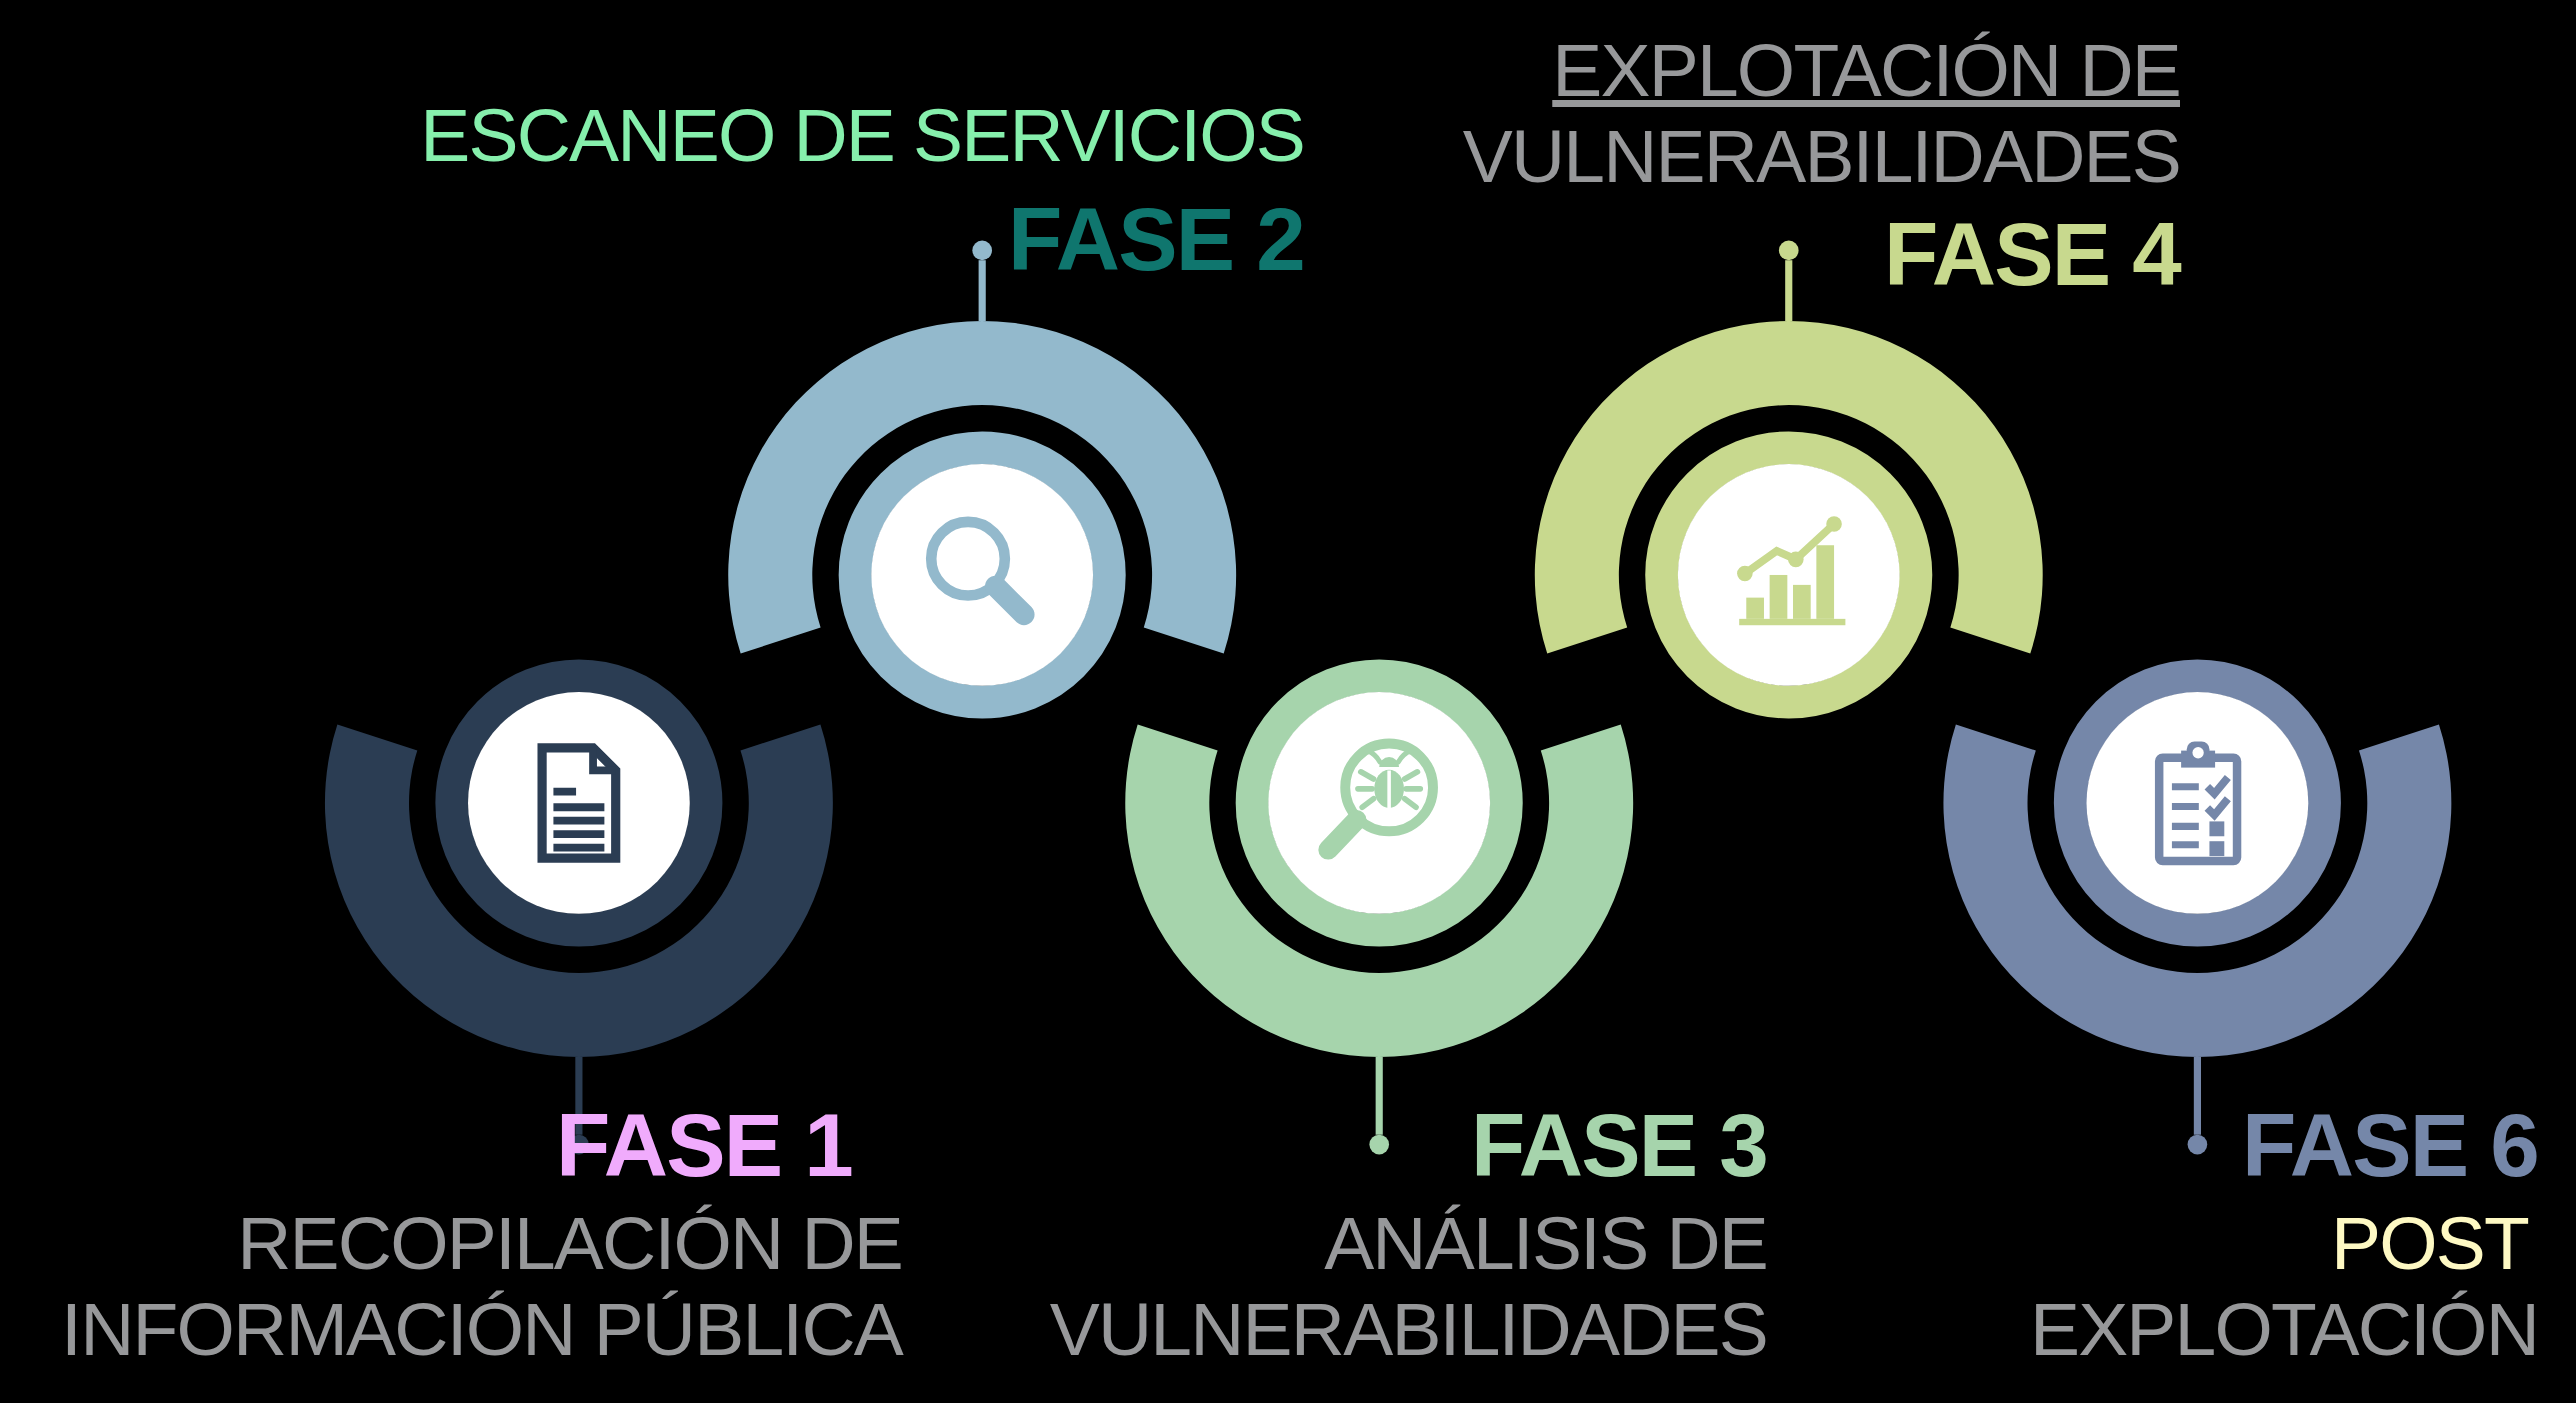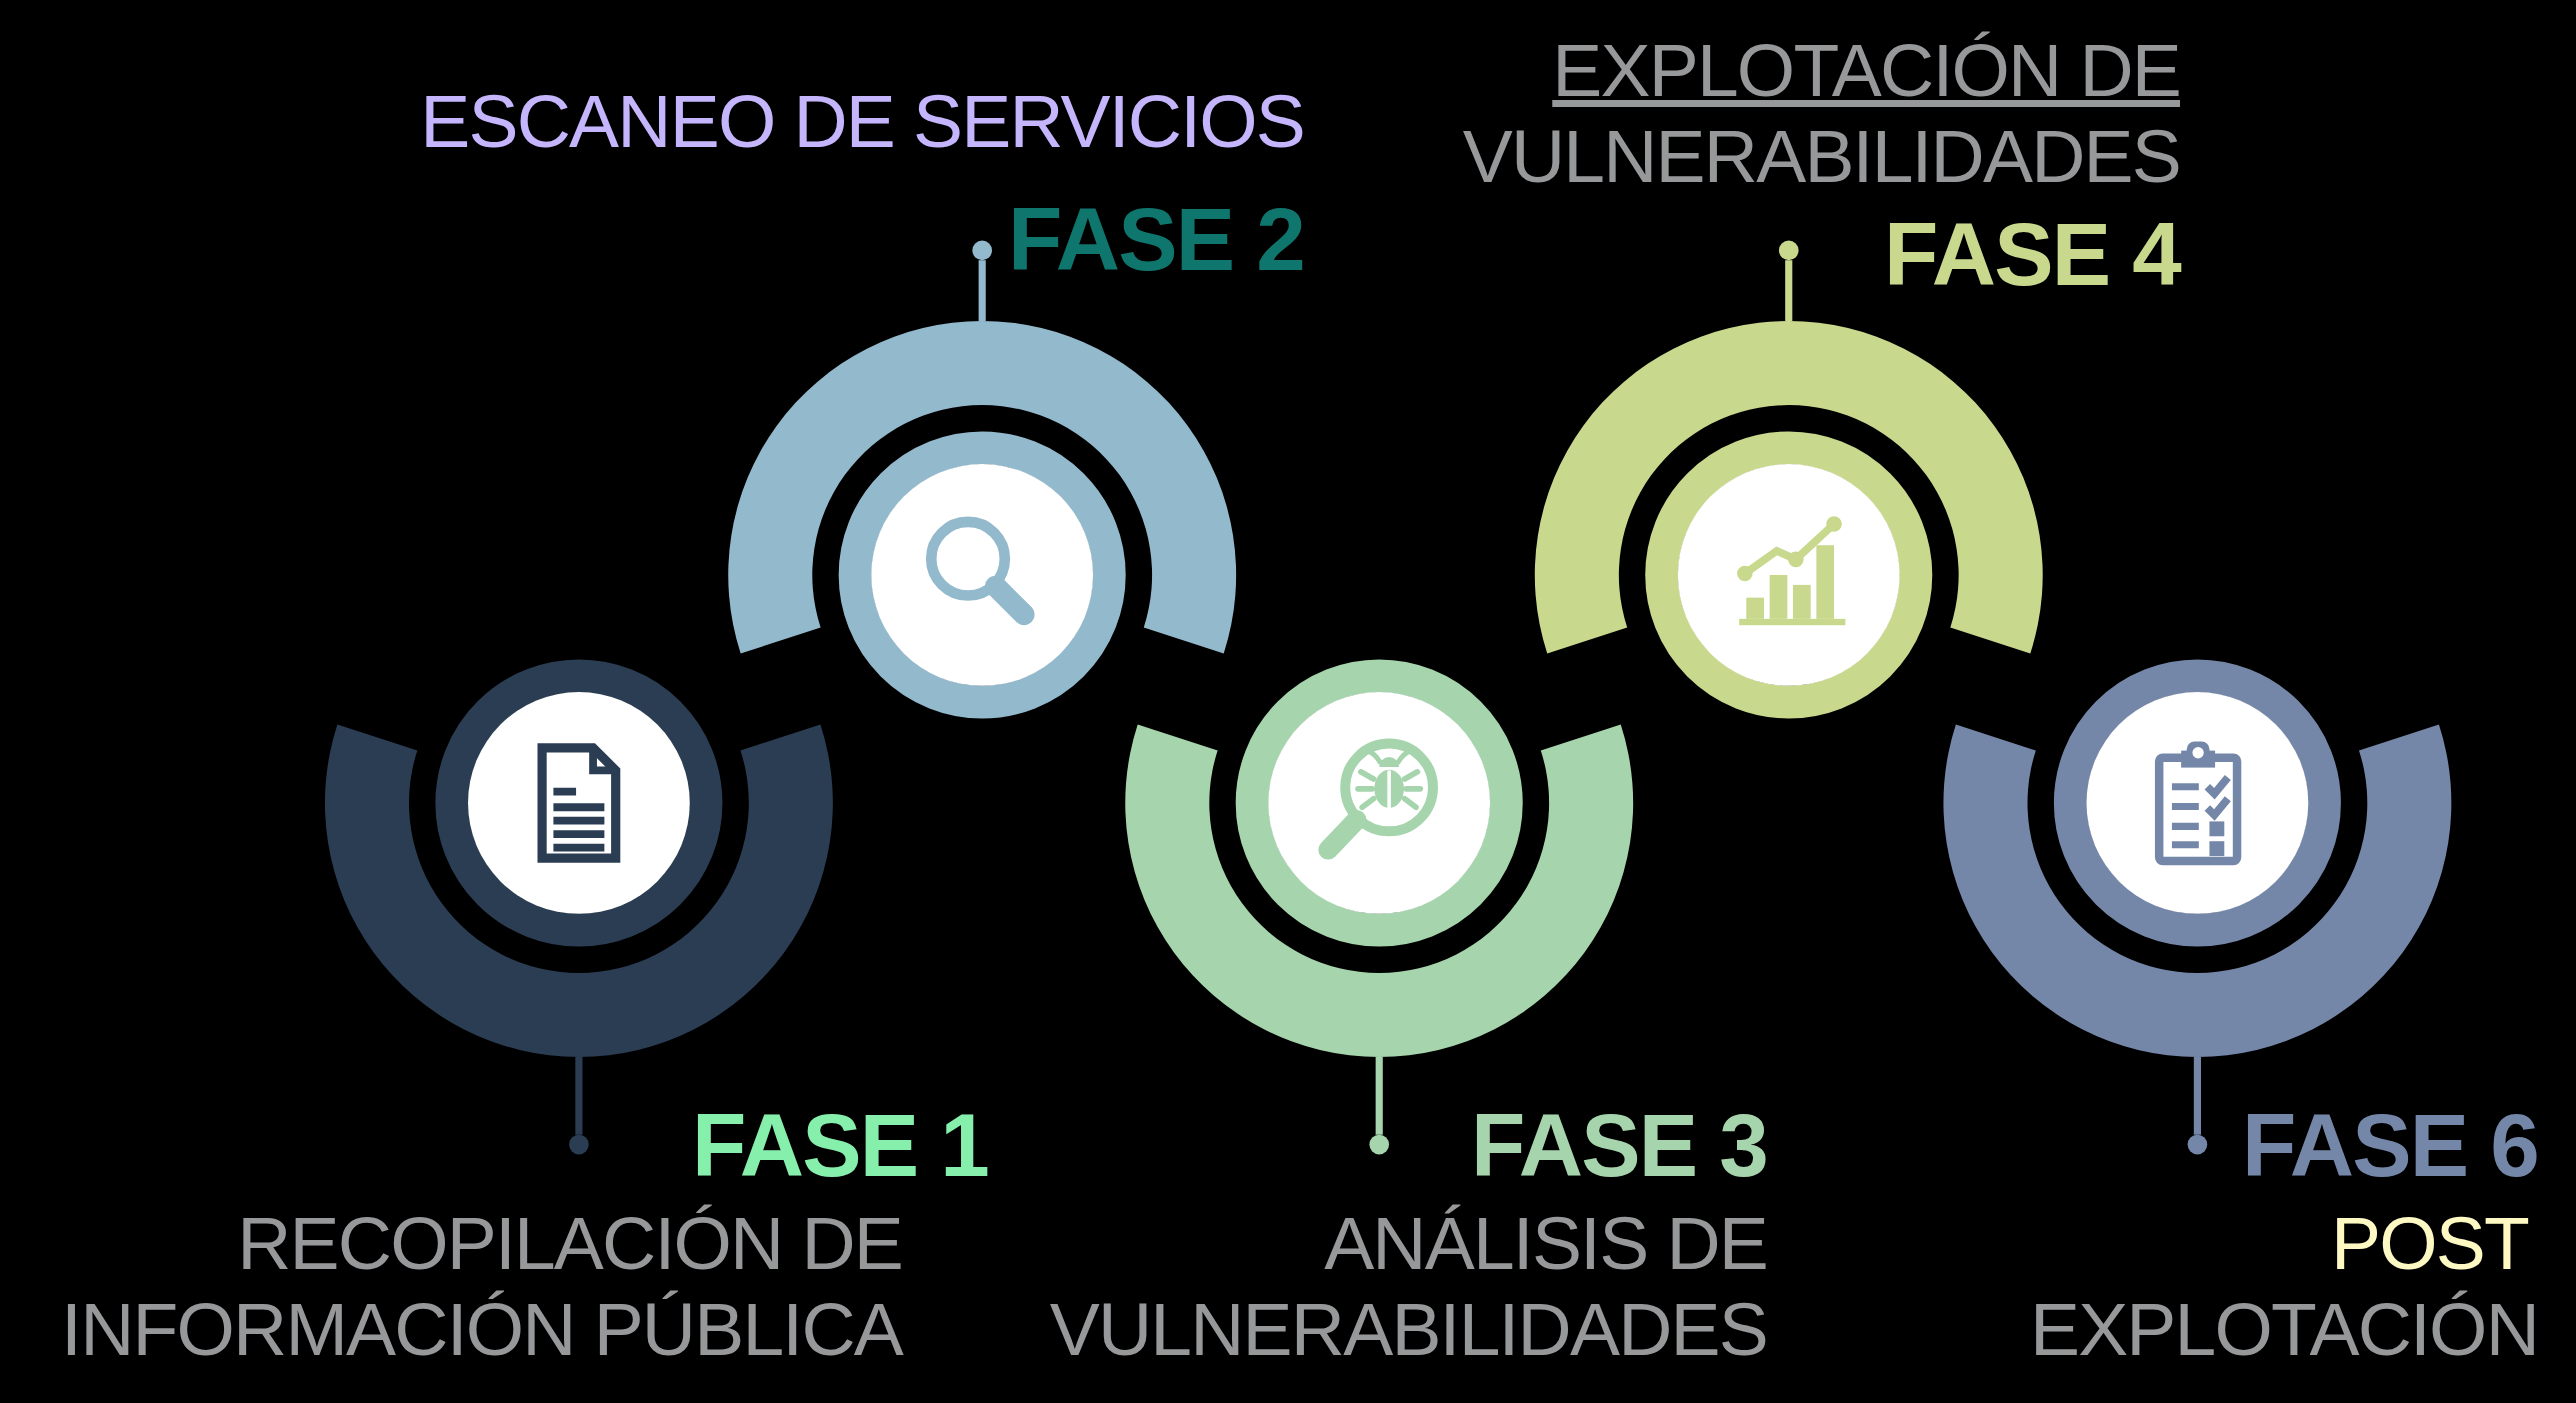--- a/index.html
+++ b/index.html
@@ -153,25 +153,25 @@
           <path d="M 2727.1 810.2 A 284 284 0 1 1 2186.9 810.2 L 2276.3 839.3 A 190 190 0 1 0 2637.7 839.3 Z" fill="#7587a9"></path>
           <circle cx="2457" cy="898" r="142" fill="none" stroke="#7587a9" stroke-width="37"></circle>
           <circle cx="2457" cy="898" r="124" fill="#ffffff"></circle>
           <use href="#clipboard-icon" x="2362" y="803" width="190" height="190" style="color:#7587a9"></use>
           <line x1="2457" y1="1182" x2="2457" y2="1269" stroke="#7587a9" stroke-width="8"></line>
           <circle cx="2457" cy="1280" r="11" fill="#7587a9"></circle>
         </g>
       </g>
   </svg>
   <div id="labels-layer">
-      <div class="fase-label" style="right: 1588px; top: 1099px; color: #86efac;">FASE 1</div>
+      <div class="fase-label" style="right: 1724px; top: 1099px; color: #f0abfc;">FASE 1</div>
       <div class="desc-line" style="right: 1674px; top: 1204px; color: rgb(151, 152, 154); margin-left: 24px;">RECOPILACIÓN DE</div>
       <div class="desc-line" style="right: 1674px; top: 1290px; color: rgb(151, 152, 154);">INFORMACIÓN PÚBLICA</div>
       <div class="fase-label" style="right: 1272px; top: 193px; color: #0f766e;">FASE 2</div>
-      <div class="desc-line" style="right: 1272px; top: 82px; color: #c4b5fd;">ESCANEO DE SERVICIOS</div>
+      <div class="desc-line" style="right: 1272px; top: 96px; color: #86efac;">ESCANEO DE SERVICIOS</div>
       <div class="fase-label" style="right: 809px; top: 1099px; color: rgb(166, 212, 172);">FASE 3</div>
       <div class="desc-line" style="right: 809px; top: 1204px; color: rgb(151, 152, 154); text-align: center;">ANÁLISIS DE</div>
       <div class="desc-line" style="right: 809px; top: 1290px; color: rgb(151, 152, 154);">VULNERABILIDADES</div>
       <div class="fase-label" style="right: 396px; top: 208px; color: rgb(200, 217, 142);">FASE 4</div>
       <div class="desc-line" style="right: 396px; top: 31px; color: rgb(151, 152, 154); text-decoration: underline;">EXPLOTACIÓN DE</div>
       <div class="desc-line" style="right: 396px; top: 117px; color: rgb(151, 152, 154);">VULNERABILIDADES</div>
       <div class="fase-label" style="right: 38px; top: 1099px; color: rgb(117, 135, 169);">FASE 6</div>
       <div class="desc-line" style="right: 48px; top: 1204px; color: #fef9c3;">POST</div>
       <div class="desc-line" style="right: 38px; top: 1290px; color: rgb(151, 152, 154);">EXPLOTACIÓN</div>
     </div>

